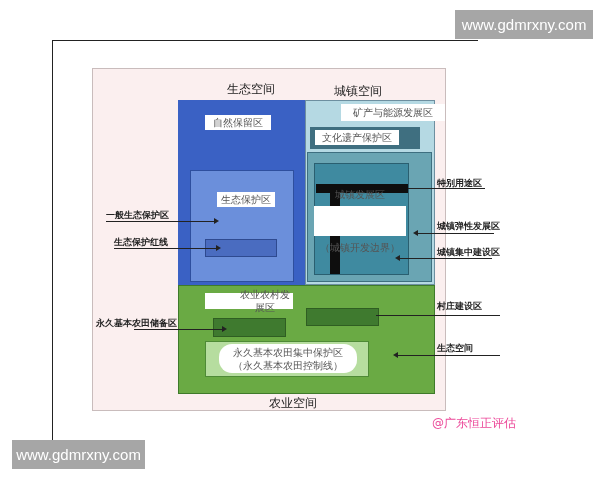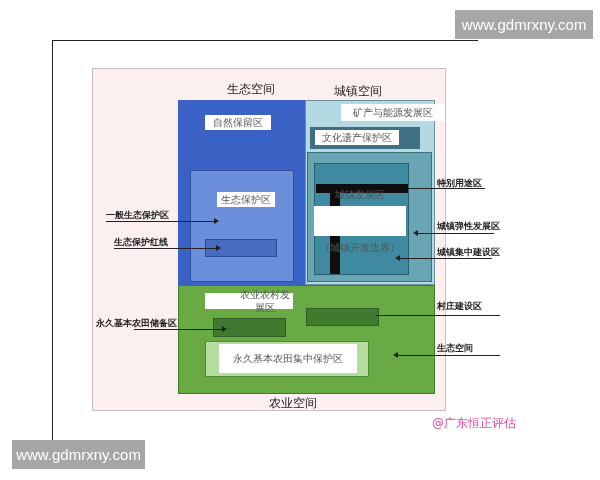--- a/index.html
+++ b/index.html
@@ -60,22 +60,23 @@
 <div class="abs label-box" style="left:314px;top:206px;width:92px;height:30px;flex-direction:column;gap:40px;">
   <span>城镇发展区</span>
   <span>（城镇开发边界）</span>
 </div>
 
 <div class="abs agri"></div>
 <div class="abs label-box" style="left:205px;top:293px;width:88px;height:16px;padding-left:32px;">农业农村发展区</div>
 <div class="abs reserve"></div>
 <div class="abs village"></div>
 <div class="abs farmland"></div>
-<div class="abs label-box" style="left:219px;top:344px;width:138px;height:29px;flex-direction:column;">
+<div class="abs label-box" style="left:219px;top:344px;width:138px;height:29px;flex-direction:column;border-radius:13px;">
   <span>永久基本农田集中保护区</span>
+  <span>（永久基本农田控制线）</span>
 </div>
 <div class="abs heading" style="left:269px;top:395px;">农业空间</div>
 
 <div class="abs ann" style="left:106px;top:209px;">一般生态保护区</div>
 <div class="abs line" style="left:106px;top:221px;width:110px;"></div>
 <div class="abs arrow-r" style="left:214px;top:218px;"></div>
 
 <div class="abs ann" style="left:114px;top:236px;">生态保护红线</div>
 <div class="abs line" style="left:114px;top:248px;width:104px;"></div>
 <div class="abs arrow-r" style="left:216px;top:245px;"></div>

